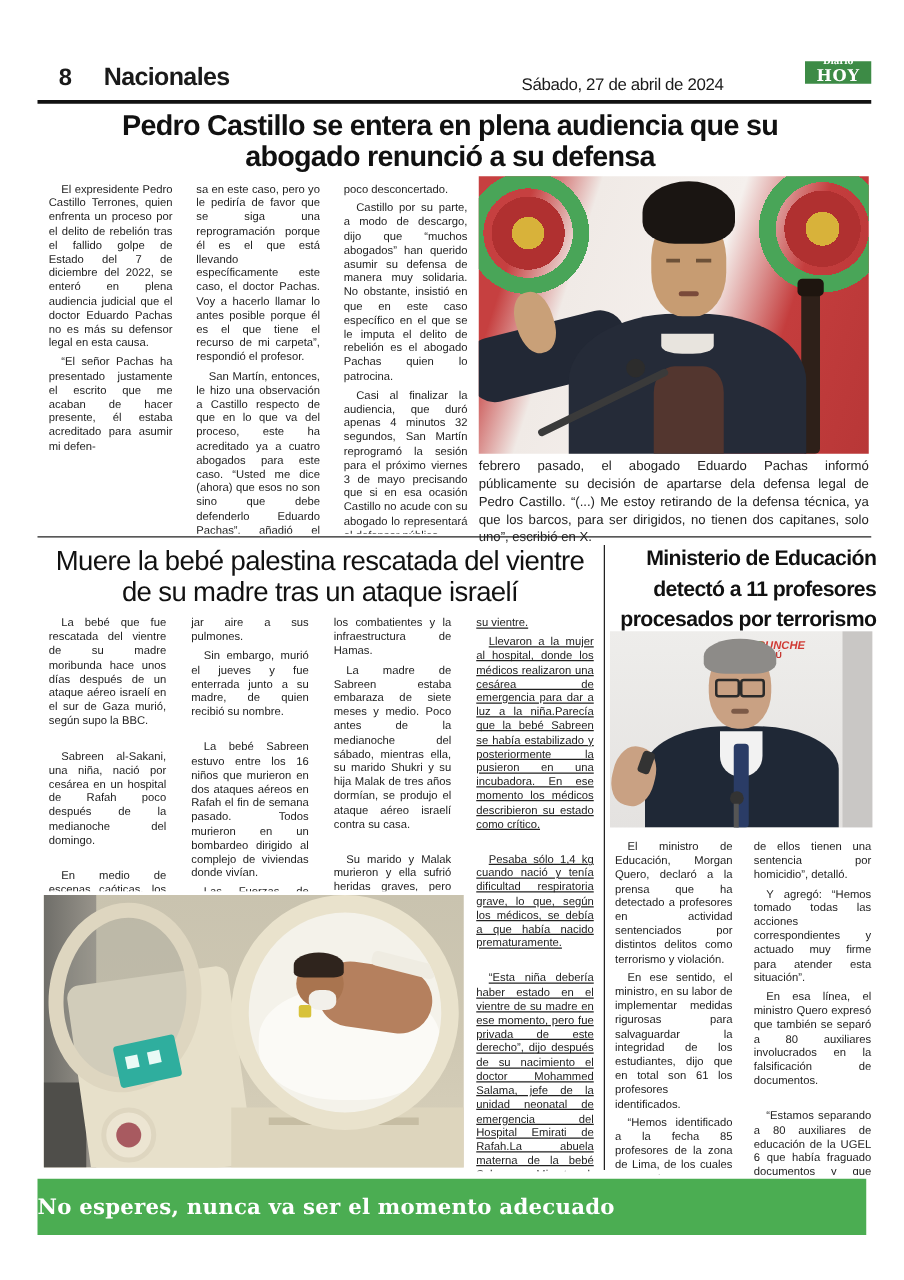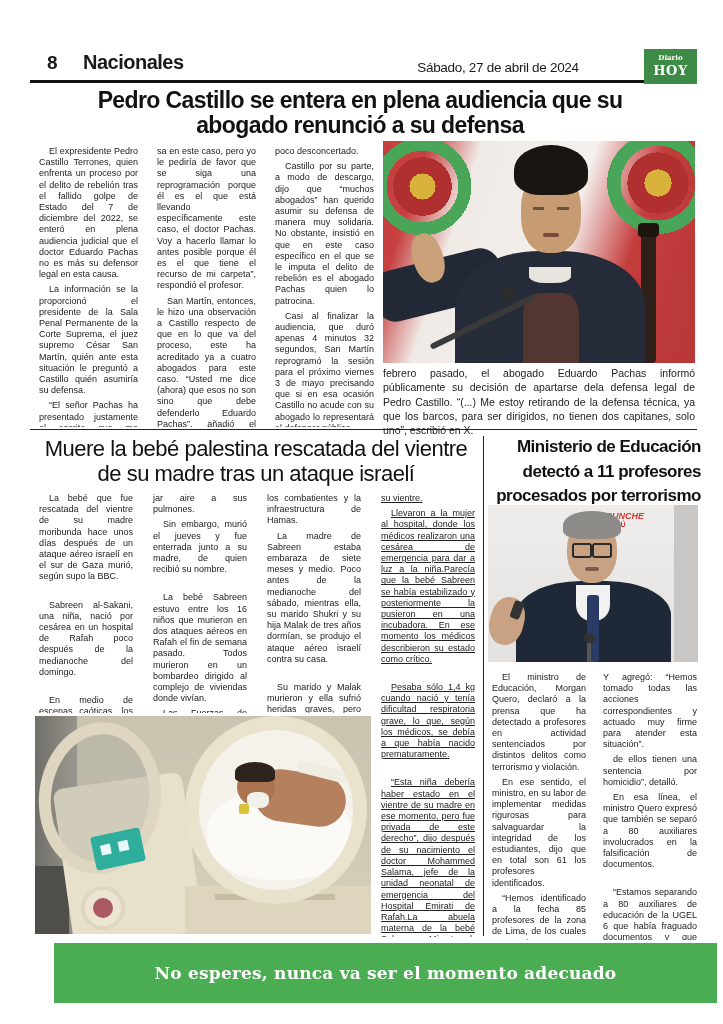--- a/index.html
+++ b/index.html
@@ -7,21 +7,21 @@
   #page {
     position:relative; width:723px; height:1024px; margin:0 auto;
     background:#fff; overflow:hidden;
     font-family:"Liberation Sans", sans-serif; color:#1a1a1a;
   }
   
   .hdr-num { position:absolute; left:47px; top:52px; font-size:19px; font-weight:bold; letter-spacing:-.5px;}
   .hdr-sec { position:absolute; left:72px; top:51px; font-size:20px; font-weight:bold; letter-spacing:-.5px;margin-left:11px;}
   .hdr-date{ position:absolute; left:408px; top:60px; width:180px; text-align:center; font-size:13.5px; font-weight:500; letter-spacing:-.3px;}
   .hdr-rule{ position:absolute; left:30px; top:80px; width:667px; height:3px; background:#111;}
-  .logo { position:absolute; left:644px; top:49px; width:53px; height:35px; background:#3d8b46;
+  .logo { position:absolute; left:644px; top:49px; width:53px; height:18px; background:#3d8b46;
           display:flex; flex-direction:column; align-items:center; justify-content:center; z-index:5;}
   .logo .l1 { font-family:"DejaVu Serif", serif; font-size:7px; font-weight:bold; color:#fff; line-height:8px;}
   .logo .l2 { font-family:"DejaVu Serif", serif; font-size:13px; font-weight:bold; color:#fff; line-height:18px; letter-spacing:.5px;}
   
   .a1-title { position:absolute; left:60px; top:88px; width:600px; text-align:center;
               font-size:23px; font-weight:bold; line-height:24.5px; letter-spacing:-.6px; color:#111;}
   .a2-title { position:absolute; left:32px; top:436px; width:448px; text-align:center;
               font-size:22px; font-weight:normal; line-height:25px; letter-spacing:-.5px; color:#111;}
   .a3-title { position:absolute; left:487px; top:435px; width:214px; text-align:right;
               font-size:17px; font-weight:bold; line-height:24.5px; letter-spacing:-.5px; color:#111;}
@@ -32,22 +32,22 @@
   .col p.blank { height:9px; }
   .a1c { top:142px; width:107px; height:285px; overflow:hidden;}
   .a2c { top:489px; width:102px; overflow:hidden;}
   .a3c { top:668px; width:102px; overflow:hidden;}
   .caption { position:absolute; left:383px; top:366px; width:312px;
              font-size:10.5px; line-height:14.3px; text-align:justify; color:#222;}
   
   .hr1 { position:absolute; left:30px; top:429px; width:667px; height:1px; background:#222;}
   .vrule { position:absolute; left:483px; top:436px; width:1px; height:500px; background:#222;}
   
-  .banner { position:absolute; left:30px; top:943px; width:663px; height:60px; background:#4bad52;
-            display:flex; align-items:center; justify-content:center;margin-left:24px;}
+  .banner { position:absolute; left:30px; top:943px; width:663px; height:45px; background:#4bad52;
+            display:flex; align-items:center; }
   .banner span { font-family:"DejaVu Serif", serif; font-weight:bold; font-size:17px; color:#fff; letter-spacing:.2px;}
   
   .ph1 { position:absolute; left:383px; top:141px; width:312px; height:222px; overflow:hidden;
          background:linear-gradient(108deg,#c64040 0%,#c64040 12%,#f0eae6 26%,#f5f0ed 56%,#c43d3d 74%,#b83737 100%);}
   .wreath { position:absolute; border-radius:50%;
             background:radial-gradient(circle,#d8b23a 0 16%,#b03030 16% 36%,rgba(255,255,255,0) 36% 44%,#49a558 44% 60%,rgba(255,255,255,0) 60%);}
   .w1 { left:-18px; top:-12px; width:115px; height:115px;}
   .w2 { left:215px; top:-18px; width:120px; height:120px;}
   .ph1-chair { position:absolute; left:258px; top:92px; width:15px; height:130px; background:#2e2019; border-radius:4px;}
   .ph1-chair:before { content:""; position:absolute; left:-3px; top:-10px; width:21px; height:14px; background:#1e150f; border-radius:4px;}
@@ -120,21 +120,20 @@
   <div class="hdr-date">Sábado, 27 de abril de 2024</div>
   <div class="logo">
     <span class="l1">Diario</span>
     <span class="l2">HOY</span>
   </div>
   <div class="hdr-rule"></div>
 
   <h1 class="a1-title">Pedro Castillo se entera en plena audiencia que su abogado renunció a su defensa</h1>
   <div class="col a1c" style="left:35px;">
       <p>El expresidente Pedro Castillo Terrones, quien enfrenta un proceso por el delito de rebelión tras el fallido golpe de Estado del 7 de diciembre del 2022, se enteró en plena audiencia judicial que el doctor Eduardo Pachas no es más su defensor legal en esta causa.</p>
-      <p>La información se la proporcionó el presidente de la Sala Penal Permanente de la Corte Suprema, el juez supremo César San Martín, quién ante esta situación le preguntó a Castillo quién asumiría su defensa.</p>
       <p>“El señor Pachas ha presentado justamente el escrito que me acaban de hacer presente, él estaba acreditado para asumir mi defen-</p>
     </div>
   <div class="col a1c cont" style="left:153px;">
       <p>sa en este caso, pero yo le pediría de favor que se siga una reprogramación porque él es el que está llevando específicamente este caso, el doctor Pachas. Voy a hacerlo llamar lo antes posible porque él es el que tiene el recurso de mi carpeta”, respondió el profesor.</p>
       <p>San Martín, entonces, le hizo una observación a Castillo respecto de que en lo que va del proceso, este ha acreditado ya a cuatro abogados para este caso. “Usted me dice (ahora) que esos no son sino que debe defenderlo Eduardo Pachas”, añadió el magistrado un</p>
     </div>
   <div class="col a1c cont" style="left:271px;">
       <p>poco desconcertado.</p>
       <p>Castillo por su parte, a modo de descargo, dijo que “muchos abogados” han querido asumir su defensa de manera muy solidaria. No obstante, insistió en que en este caso específico en el que se le imputa el delito de rebelión es el abogado Pachas quien lo patrocina.</p>
       <p>Casi al finalizar la audiencia, que duró apenas 4 minutos 32 segundos, San Martín reprogramó la sesión para el próximo viernes 3 de mayo precisando que si en esa ocasión Castillo no acude con su abogado lo representará el defensor público.</p>
@@ -229,22 +228,22 @@
     <div class="ph3-hand"></div>
     <div class="ph3-obj"></div>
     <div class="ph3-mic"></div>
   </div>
   <div class="col a3c" style="left:488px; height:272px;">
       <p>El ministro de Educación, Morgan Quero, declaró a la prensa que ha detectado a profesores en actividad sentenciados por distintos delitos como terrorismo y violación.</p>
       <p>En ese sentido, el ministro, en su labor de implementar medidas rigurosas para salvaguardar la integridad de los estudiantes, dijo que en total son 61 los profesores identificados.</p>
       <p>“Hemos identificado a la fecha 85 profesores de la zona de Lima, de los cuales 11 tienen una sentencia o están procesados por terrorismo y los otros tienen delitos por violación, incluso dos</p>
     </div>
   <div class="col a3c cont" style="left:599px; height:272px;">
+      <p>de ellos tienen una sentencia por homicidio”, detalló.</p>
       <p>Y agregó: “Hemos tomado todas las acciones correspondientes y actuado muy firme para atender esta situación”.</p>
-      <p>de ellos tienen una sentencia por homicidio”, detalló.</p>
       <p>En esa línea, el ministro Quero expresó que también se separó a 80 auxiliares involucrados en la falsificación de documentos.</p>
       <p class="blank"></p>
       <p>“Estamos separando a 80 auxiliares de educación de la UGEL 6 que había fraguado documentos y que habían aprovechado esta situación para mantenerse y cobrar en estos cargos”, expresó.</p>
     </div>
 
   <div class="banner">
     <span>No esperes, nunca va ser el momento adecuado</span>
   </div>
 
 </div>

